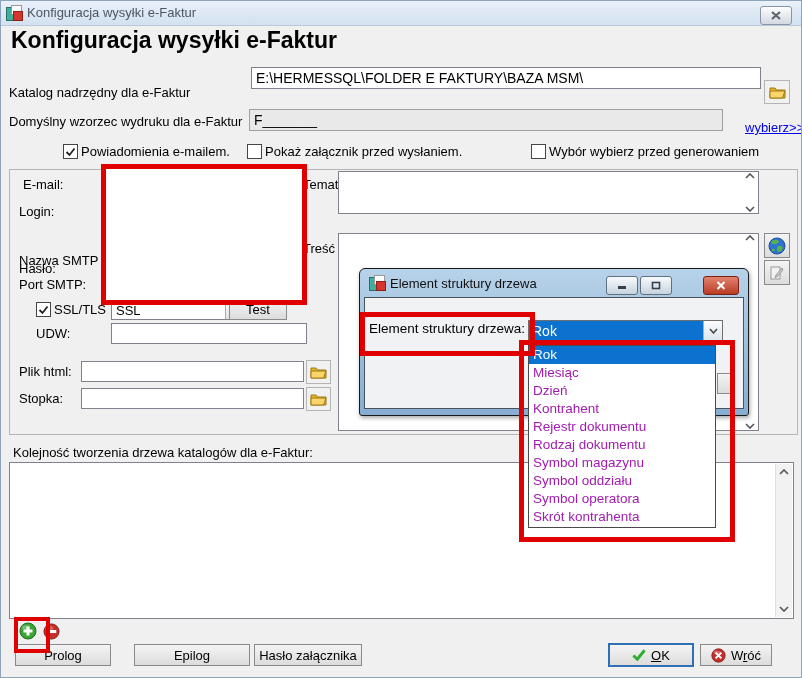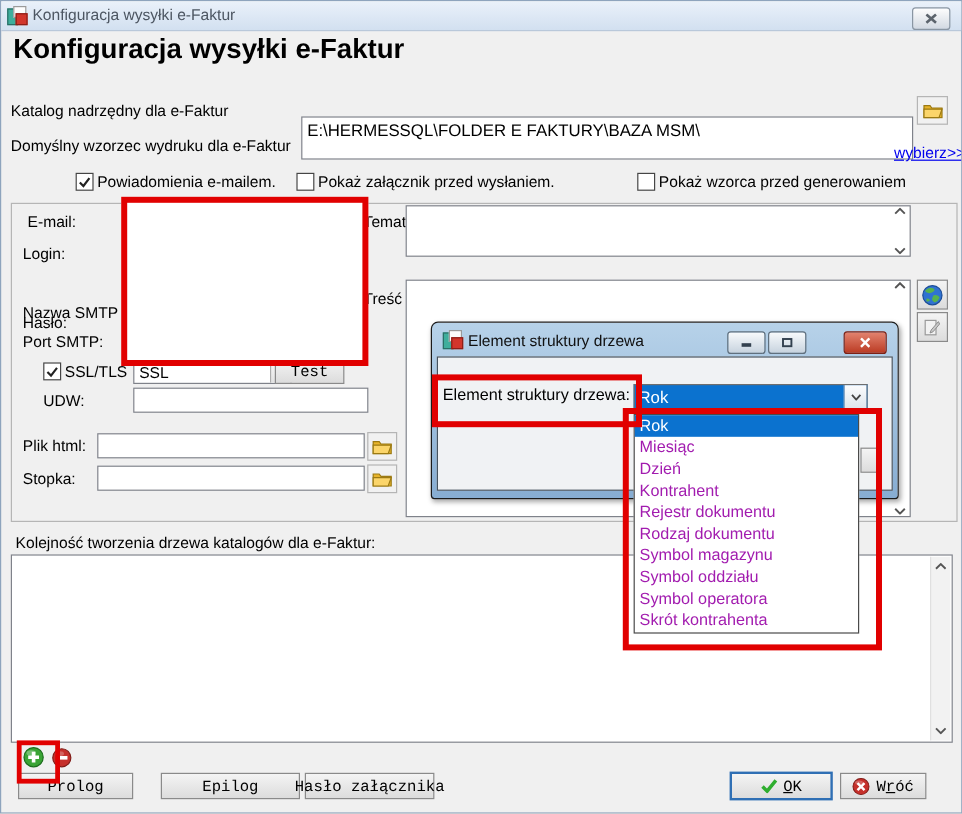--- a/index.html
+++ b/index.html
@@ -1,20 +1,20 @@
 <!DOCTYPE html>
 <html><head>
 <meta charset="utf-8">
 <style>
   html,body{margin:0;padding:0;background:#c8c8c8;font-family:"Liberation Sans",sans-serif;}
   #stage{position:relative;width:802px;height:678px;background:#f0f0f0;border:1px solid #8ea4bd;box-sizing:border-box;overflow:hidden;}
   .abs{position:absolute;box-sizing:border-box;}
   .lbl{position:absolute;font-size:13px;color:#000;white-space:nowrap;box-sizing:border-box;}
   .inp{position:absolute;background:#fff;border:1px solid #7f828a;box-sizing:border-box;font-size:14px;color:#000;padding:2px 4px;white-space:nowrap;overflow:hidden;}
-  .btn{position:absolute;background:linear-gradient(#f4f4f4,#dcdcdc);border:1px solid #8a8a8a;box-sizing:border-box;font-size:13px;color:#000;display:flex;align-items:center;justify-content:center;white-space:nowrap;font-family:Liberation Mono, monospace;}
+  .btn{position:absolute;background:linear-gradient(#f4f4f4,#dcdcdc);border:1px solid #8a8a8a;box-sizing:border-box;font-size:13px;color:#000;display:flex;align-items:center;justify-content:center;white-space:nowrap;}
   .titlebar{position:absolute;left:0;top:0;width:802px;height:24px;background:linear-gradient(#eaf1fa,#d2e0f0);border-bottom:1px solid #b9c8da;}
   .titlebar .t{position:absolute;left:26px;top:4px;font-size:13px;color:#4d5662;}
   .appicon{position:absolute;width:16px;height:16px;}
   .appicon .g{position:absolute;left:0;top:2px;width:7px;height:12px;background:#3fae9c;border:1px solid #2b6e66;}
   .appicon .w{position:absolute;left:5px;top:0;width:9px;height:8px;background:#fdfdfd;border:1px solid #9a9a9a;}
   .appicon .r{position:absolute;left:7px;top:6px;width:8px;height:8px;background:#d2362c;border:1px solid #8d1f18;}
   .closemain{position:absolute;right:11px;top:5px;width:30px;height:17px;background:linear-gradient(#fdfdfd,#d2d9e2);border:1px solid #8a96a3;border-radius:3px;display:flex;align-items:center;justify-content:center;}
   h1{position:absolute;left:10px;top:26px;margin:0;font-size:23px;font-weight:bold;color:#000;}
   .link{position:absolute;font-size:13px;color:#0000ee;text-decoration:underline;cursor:pointer;}
   .cb{position:absolute;width:13px;height:13px;background:#fff;border:1px solid #454545;display:flex;align-items:center;justify-content:center;}
@@ -55,41 +55,42 @@
     <div class="closemain">
       <svg width="10" height="9" viewBox="0 0 10 9">
           <path d="M1 1 L9 8 M9 1 L1 8" stroke="#5c646d" stroke-width="2.2" fill="none"></path>
         </svg>
     </div>
   </div>
 
   <h1>Konfiguracja wysyłki e-Faktur</h1>
 
   <span class="lbl" style="left:8px;top:84px;">Katalog nadrzędny dla e-Faktur</span>
-  <div class="inp" style="left:250px;top:96px;width:510px;height:36px;">E:\HERMESSQL\FOLDER E FAKTURY\BAZA MSM\</div>
+  <div class="inp" style="left:250px;top:66px;width:510px;height:22px;">E:\HERMESSQL\FOLDER E FAKTURY\BAZA MSM\</div>
   <div class="folderbtn" style="left:763px;top:79px;width:24px;height:22px;">
     <svg width="17" height="14" viewBox="0 0 17 14">
         <path d="M1 3 h5 l1.5 2 H16 v8 H1 z" fill="#e8b42a" stroke="#9c7a12"></path>
         <path d="M1 6 h15 l-2.5 7 H1 z" fill="#fbd56a" stroke="#9c7a12"></path>
       </svg>
   </div>
 
   <span class="lbl" style="left:8px;top:113px;">Domyślny wzorzec wydruku dla e-Faktur</span>
+  <div class="inp" style="left:248px;top:108px;width:474px;height:22px;background:#e9e9e9;border-color:#a0a0a0;">F_______</div>
   <span class="link" style="left:744px;top:119px;">wybierz&gt;&gt;&gt;</span>
 
   <span class="cb" style="left:62px;top:143px;">
     <svg width="11" height="10" viewBox="0 0 11 10">
         <path d="M1.5 5 L4.5 8 L9.5 1.5" stroke="#222" stroke-width="1.8" fill="none"></path>
       </svg>
   </span>
   <span class="lbl" style="left:80px;top:143px;">Powiadomienia e-mailem.</span>
   <span class="cb" style="left:246px;top:143px;"></span>
   <span class="lbl" style="left:264px;top:143px;">Pokaż załącznik przed wysłaniem.</span>
   <span class="cb" style="left:530px;top:143px;"></span>
-  <span class="lbl" style="left:548px;top:143px;">Pokaż wzorca przed generowaniem</span>
+  <span class="lbl" style="left:548px;top:143px;">Wybór wybierz przed generowaniem</span>
 
   <div class="grp" style="left:8px;top:168px;width:787px;height:264px;"></div>
 
   <span class="lbl" style="left:22px;top:176px;">E-mail:</span>
   <span class="lbl" style="left:18px;top:203px;">Login:</span>
   <span class="lbl" style="left:18px;top:228px;margin-top:32px;">Hasło:</span>
   <span class="lbl" style="left:18px;top:252px;">Nazwa SMTP</span>
   <span class="lbl" style="left:18px;top:276px;">Port SMTP:</span>
 
   <div class="ann" style="left:100px;top:163px;width:196px;height:131px;background:#fff;z-index:5;"></div>

